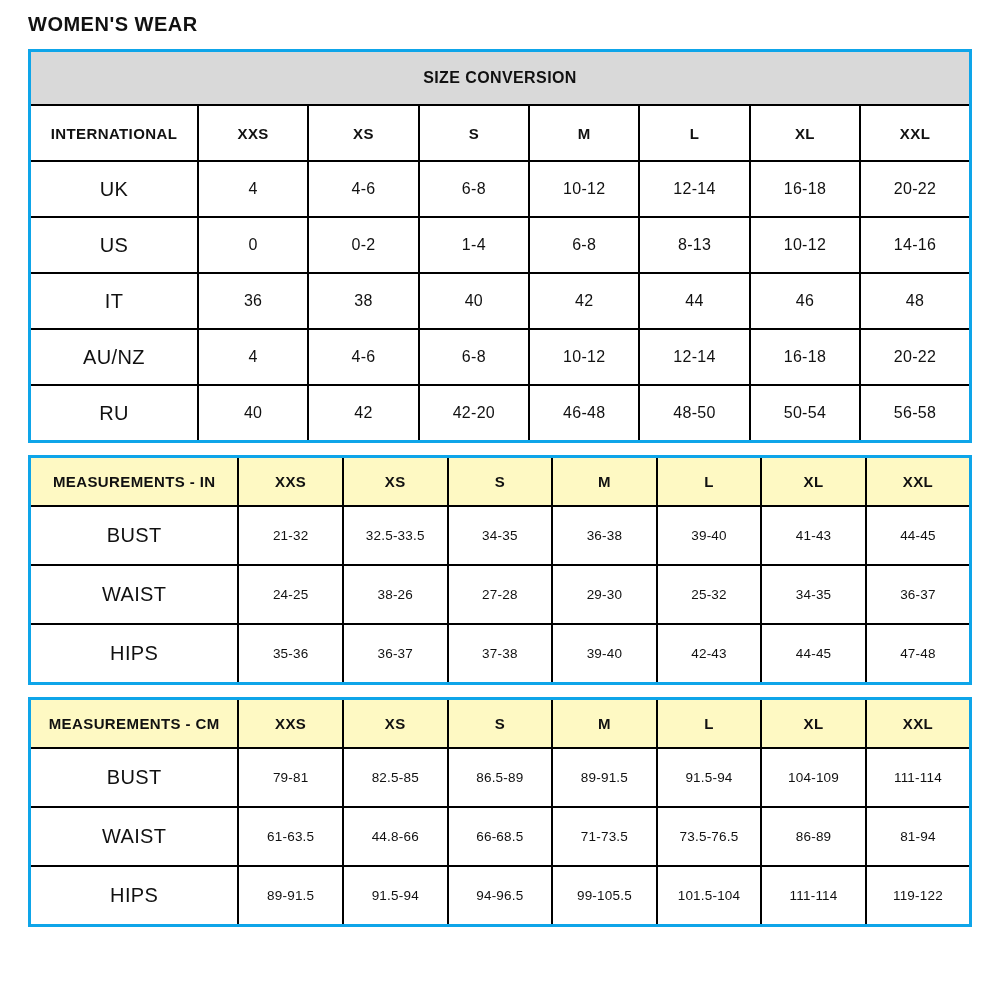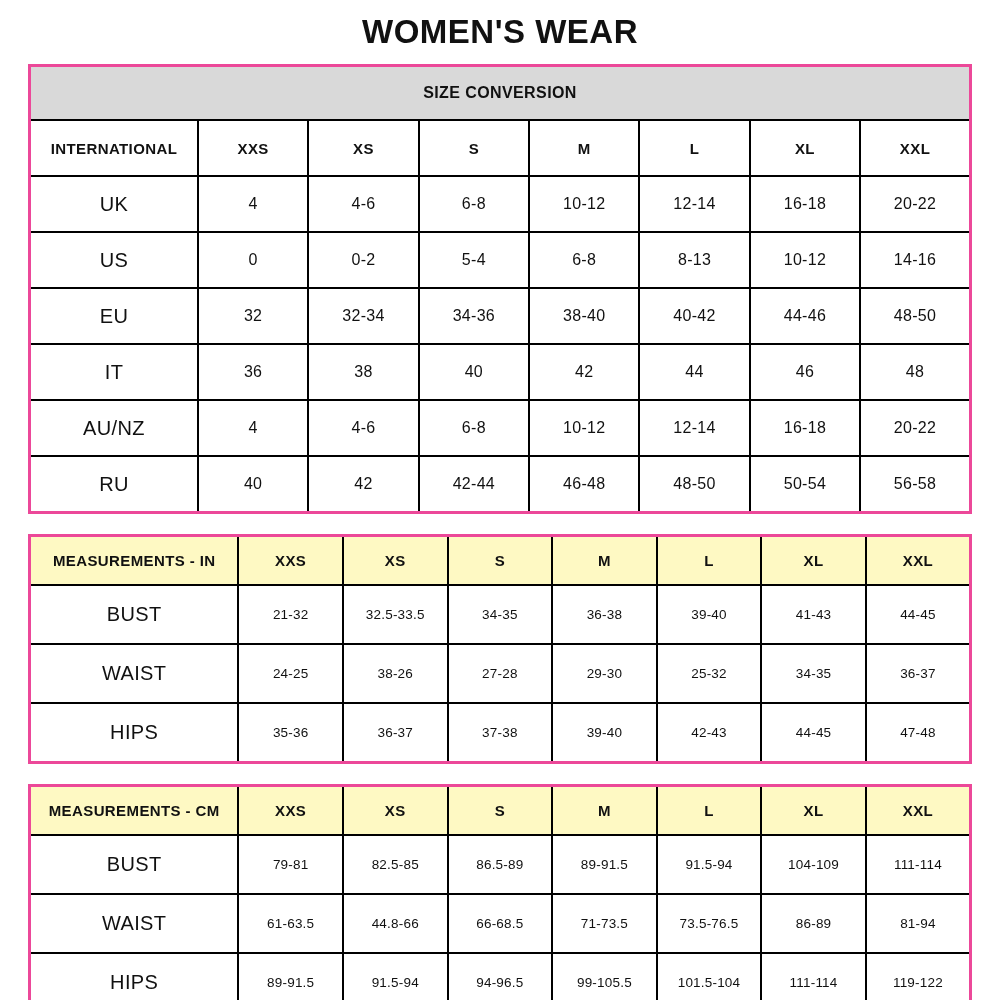--- a/index.html
+++ b/index.html
@@ -12,32 +12,32 @@
     color: #111111;
     -webkit-font-smoothing: antialiased;
   }
   .page {
     box-sizing: border-box;
     width: 1000px;
     height: 1000px;
     padding: 10px 28px 10px 28px;
   }
   .page-title {
-    text-align: center;
-    font-size: 33px;
+    text-align: left;
+    font-size: 20px;
     font-weight: bold;
     letter-spacing: 0.5px;
     margin: 3px 0 13px 0;
   }
   table {
     border-collapse: collapse;
     table-layout: fixed;
     width: 944px;
-    border: 3px solid #ec4899;
-    margin-bottom: 20px;
+    border: 3px solid #0ea5e9;
+    margin-bottom: 12px;
     padding-left: 31px;
   }
   th, td {
     border: 2px solid #000000;
     text-align: center;
     vertical-align: middle;
     padding: 0 2px;
     overflow: hidden;
     white-space: nowrap;
   }
@@ -120,35 +120,25 @@
           <td>6-8</td>
           <td>10-12</td>
           <td>12-14</td>
           <td>16-18</td>
           <td>20-22</td>
         </tr>
         <tr>
           <td class="row-label">US</td>
           <td>0</td>
           <td>0-2</td>
-          <td>5-4</td>
+          <td>1-4</td>
           <td>6-8</td>
           <td>8-13</td>
           <td>10-12</td>
           <td>14-16</td>
-        </tr>
-        <tr>
-          <td class="row-label">EU</td>
-          <td>32</td>
-          <td>32-34</td>
-          <td>34-36</td>
-          <td>38-40</td>
-          <td>40-42</td>
-          <td>44-46</td>
-          <td>48-50</td>
         </tr>
         <tr>
           <td class="row-label">IT</td>
           <td>36</td>
           <td>38</td>
           <td>40</td>
           <td>42</td>
           <td>44</td>
           <td>46</td>
           <td>48</td>
@@ -160,21 +150,21 @@
           <td>6-8</td>
           <td>10-12</td>
           <td>12-14</td>
           <td>16-18</td>
           <td>20-22</td>
         </tr>
         <tr>
           <td class="row-label">RU</td>
           <td>40</td>
           <td>42</td>
-          <td>42-44</td>
+          <td>42-20</td>
           <td>46-48</td>
           <td>48-50</td>
           <td>50-54</td>
           <td>56-58</td>
         </tr>
       </tbody>
   </table>
 
   <table class="tm">
     <colgroup>

